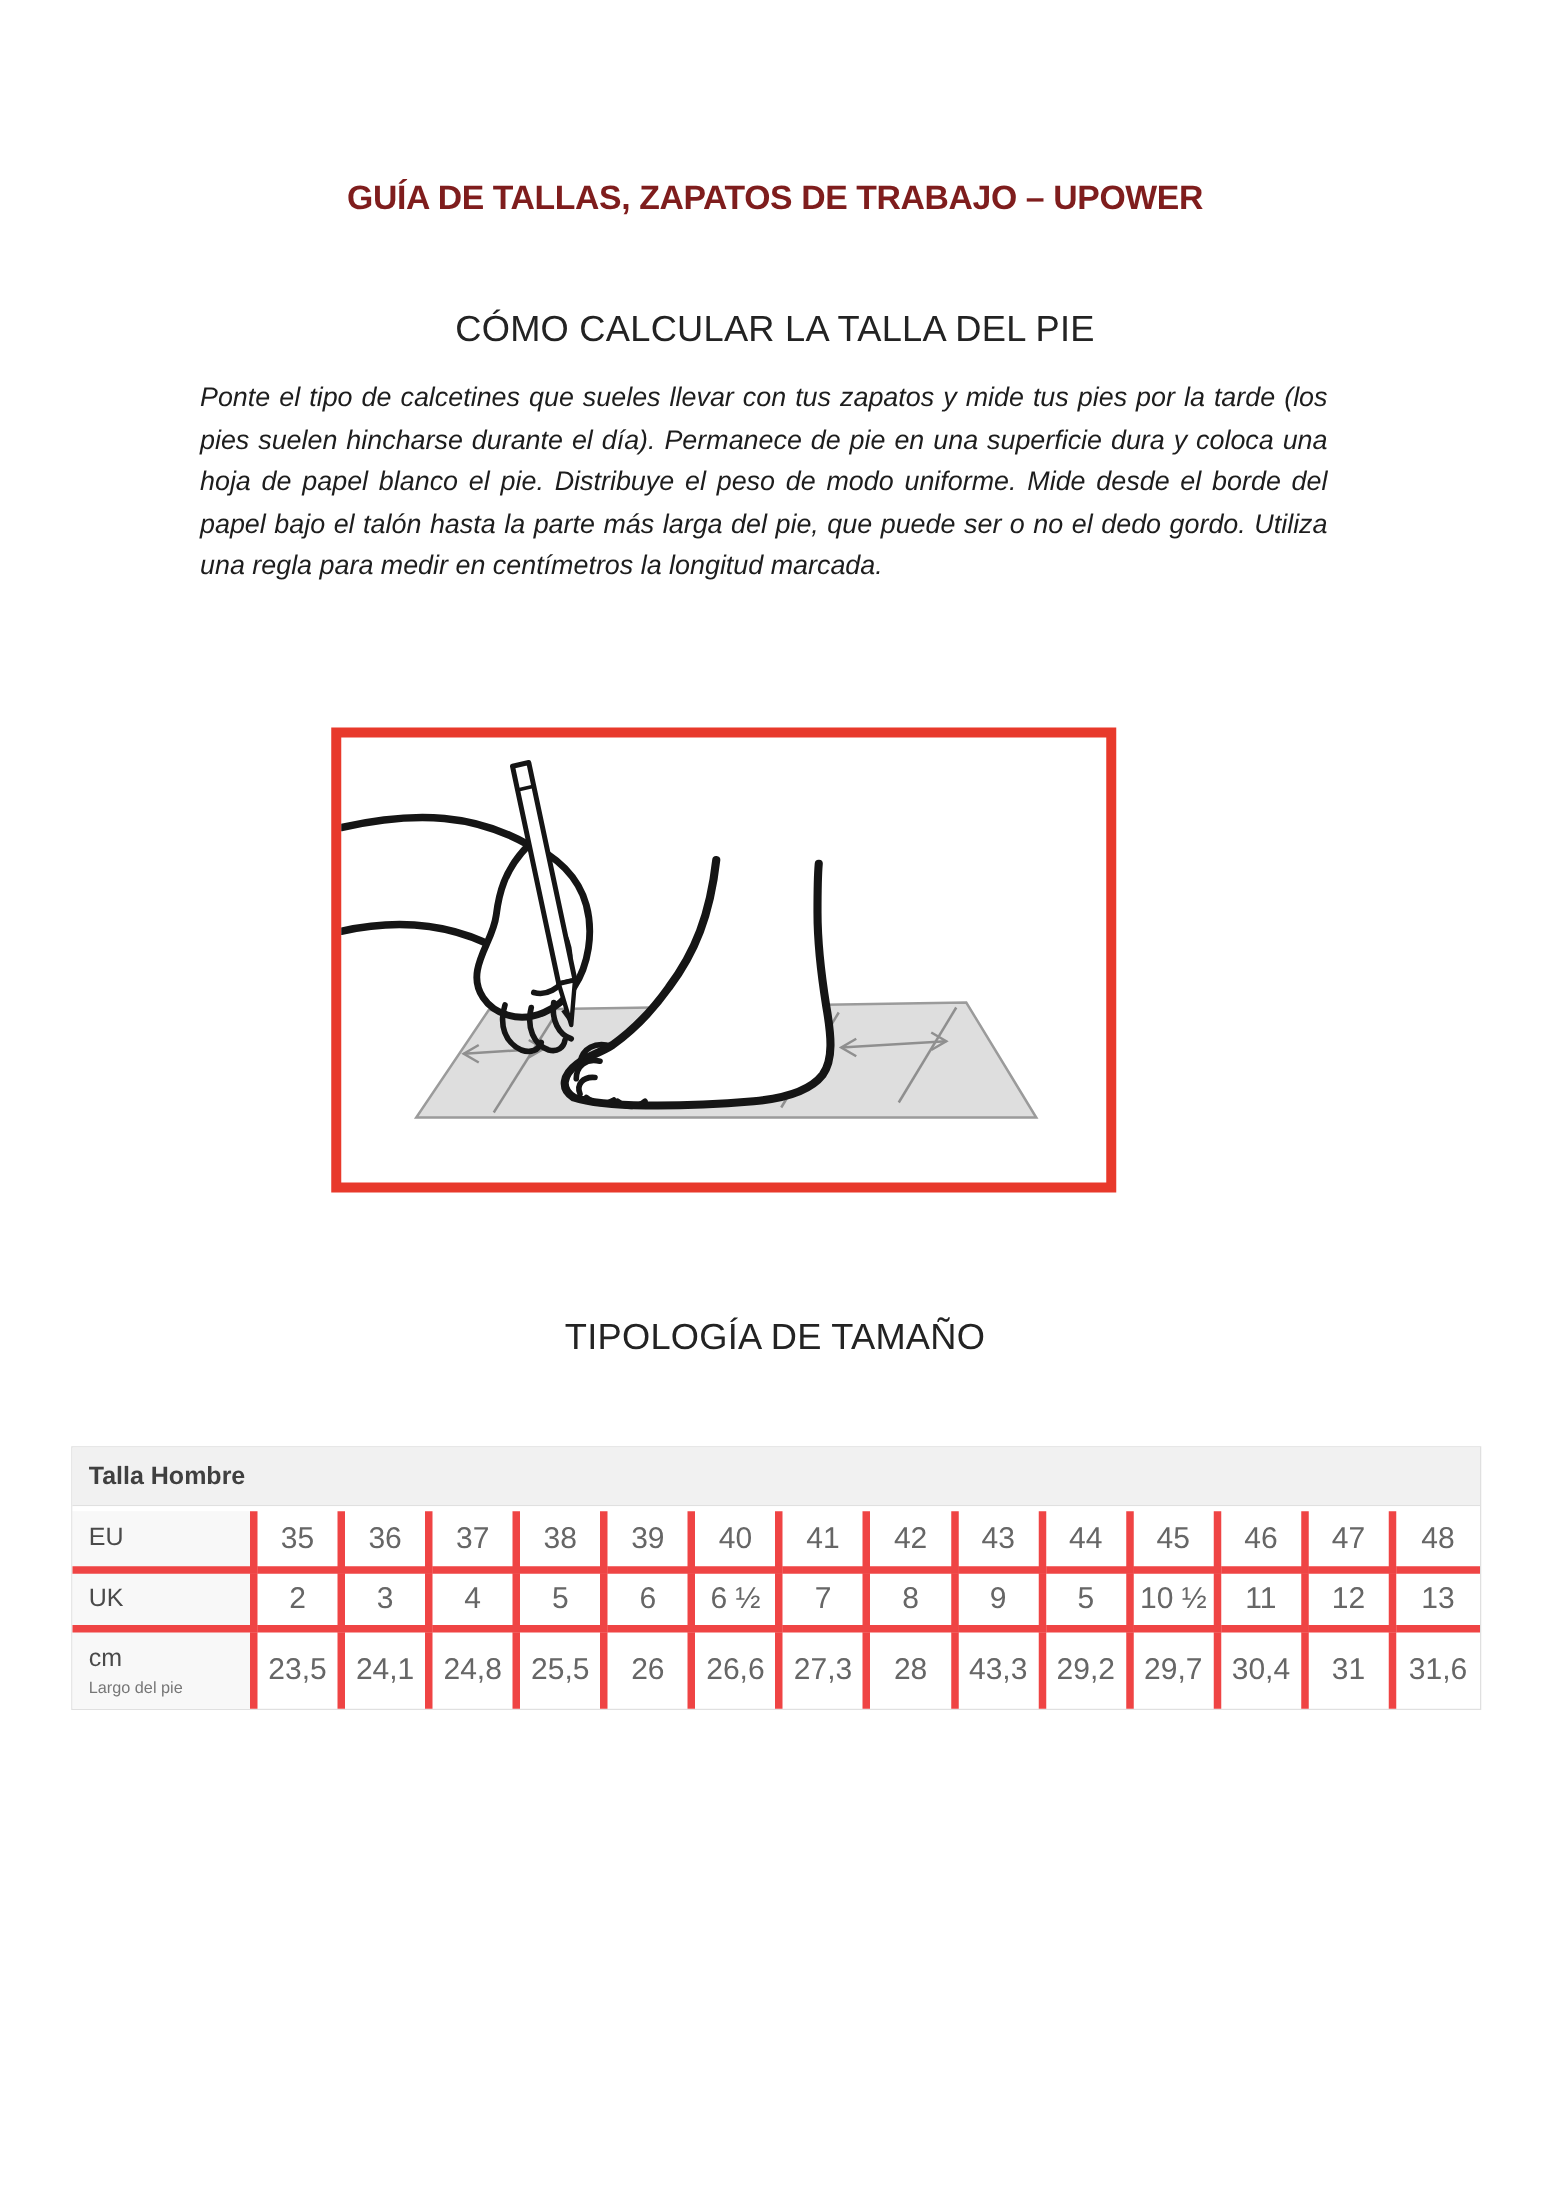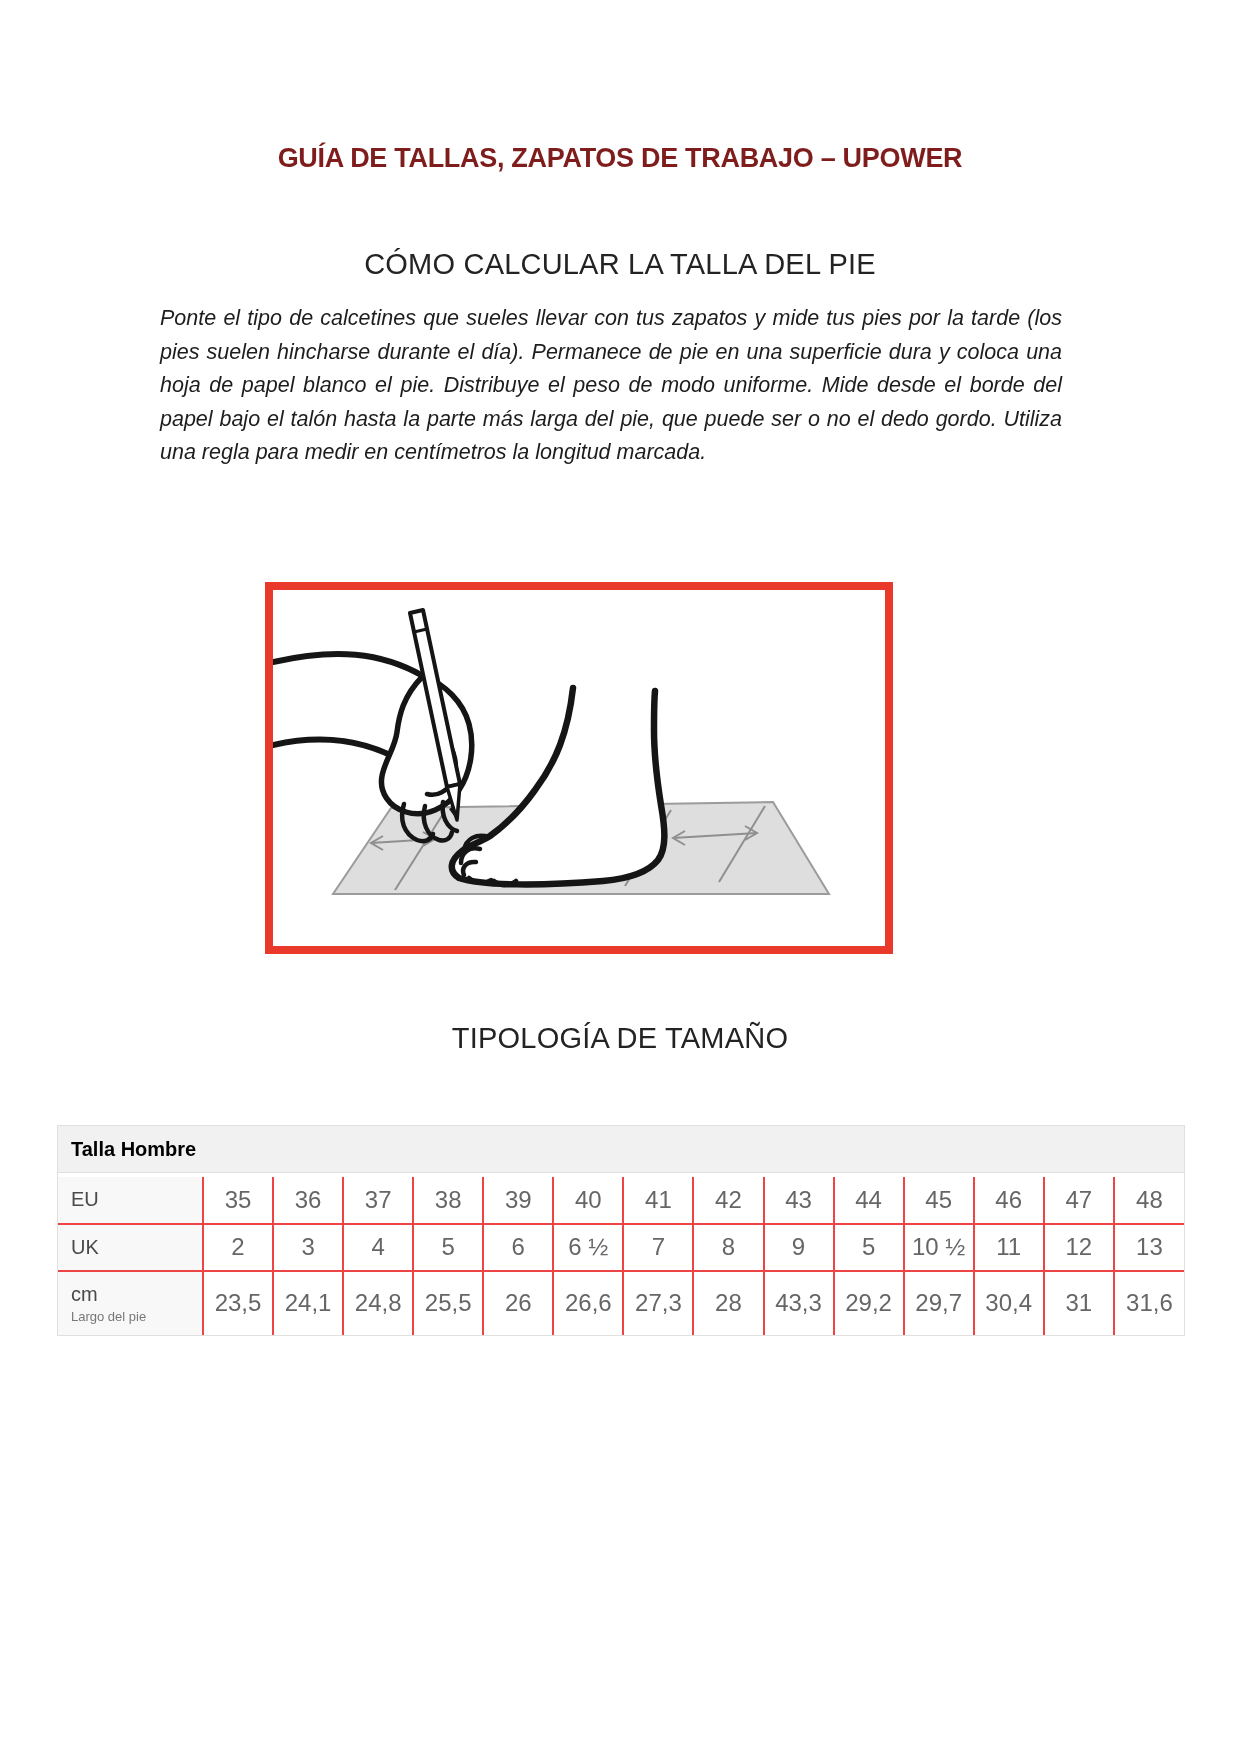--- a/index.html
+++ b/index.html
@@ -14,21 +14,21 @@
     margin:143px 0 0 0;
     text-align:center;
     font-size:27px;font-weight:bold;color:#7f1d1d;
     letter-spacing:-0.3px;
   }
   .section-heading{
     text-align:center;font-weight:400;color:#232323;
     font-size:29px;letter-spacing:0.2px;margin:0;
   }
   .heading-calc{margin-top:74px;}
-  .heading-tipo{margin-top:68px;}
+  .heading-tipo{margin-top:100px;}
 
   .intro-paragraph{
     margin:21px 178px 0 160px;
     font-size:21.5px;line-height:33.6px;
     text-align:justify;color:#1d1d1d;font-style:italic;
   }
 
   .figure{
     margin:112px 0 0 265px;
     width:628px;height:372px;
@@ -42,26 +42,26 @@
     margin:70px 0 0 57px;
     width:1128px;
     border:1px solid #e0e0e0;
     box-sizing:border-box;
     background:#fff;
   }
   .size-table-title{
     background:#f1f1f1;
     height:46px;line-height:46px;
     padding-left:13px;
-    font-weight:bold;font-size:20px;color:#000000;
+    font-weight:bold;font-size:20px;color:#404040;
     border-bottom:1px solid #e0e0e0;
   }
   .size-table-gap{height:4px;background:#fff;}
   table.size-grid{border-collapse:collapse;width:100%;table-layout:fixed;}
-  .size-grid th,.size-grid td{border:2px solid #ef4444;box-sizing:border-box;}
+  .size-grid th,.size-grid td{border:6px solid #ef4444;box-sizing:border-box;}
   .size-grid tr{height:47px;}
   .size-grid tr.tall{height:64px;}
   .size-grid th{
     background:#f8f8f8;text-align:left;padding-left:13px;
     font-weight:400;font-size:20px;color:#4a4a4a;vertical-align:middle;
   }
   .size-grid td{text-align:center;font-size:24px;color:#666;vertical-align:middle;}
   .size-grid .row-sublabel{display:block;font-size:13px;color:#777;margin-top:4px;line-height:1;}
   .size-grid tr > *:first-child{border-left:none;}
   .size-grid tr > *:last-child{border-right:none;}

